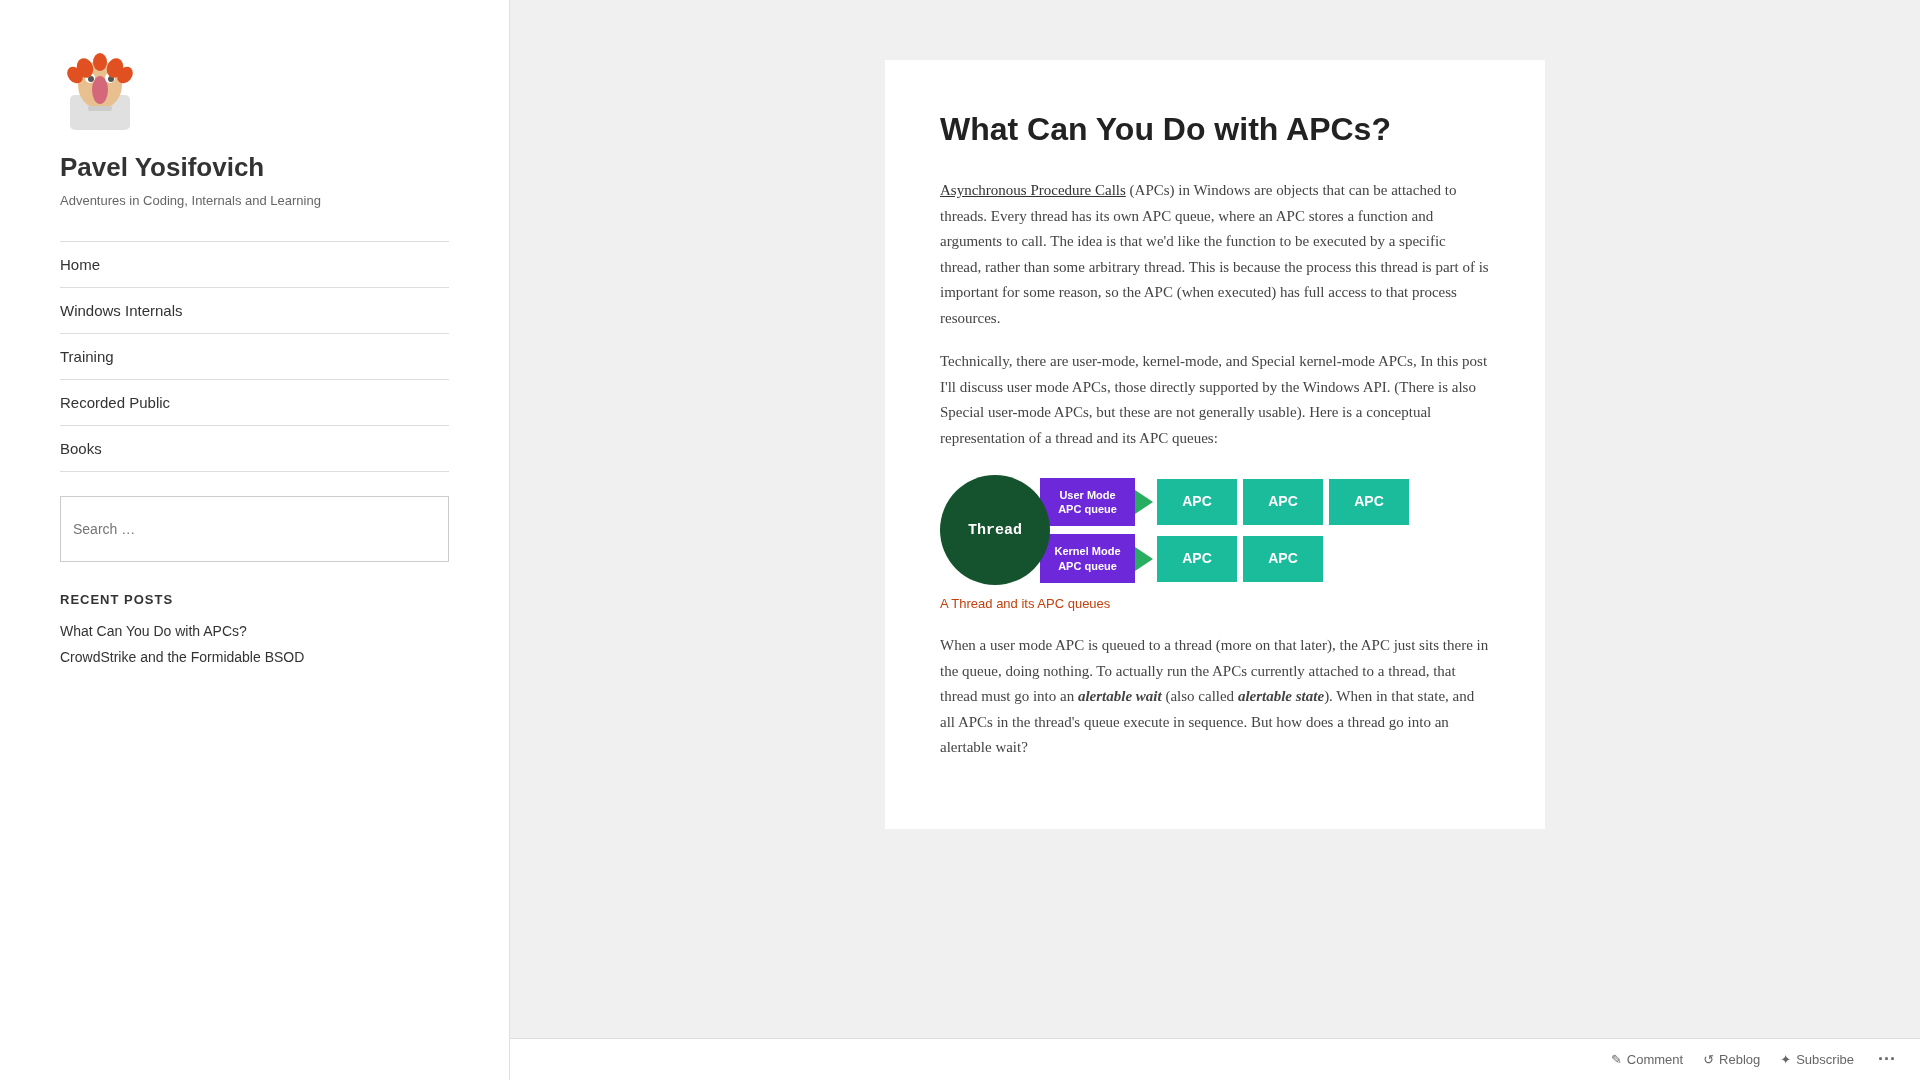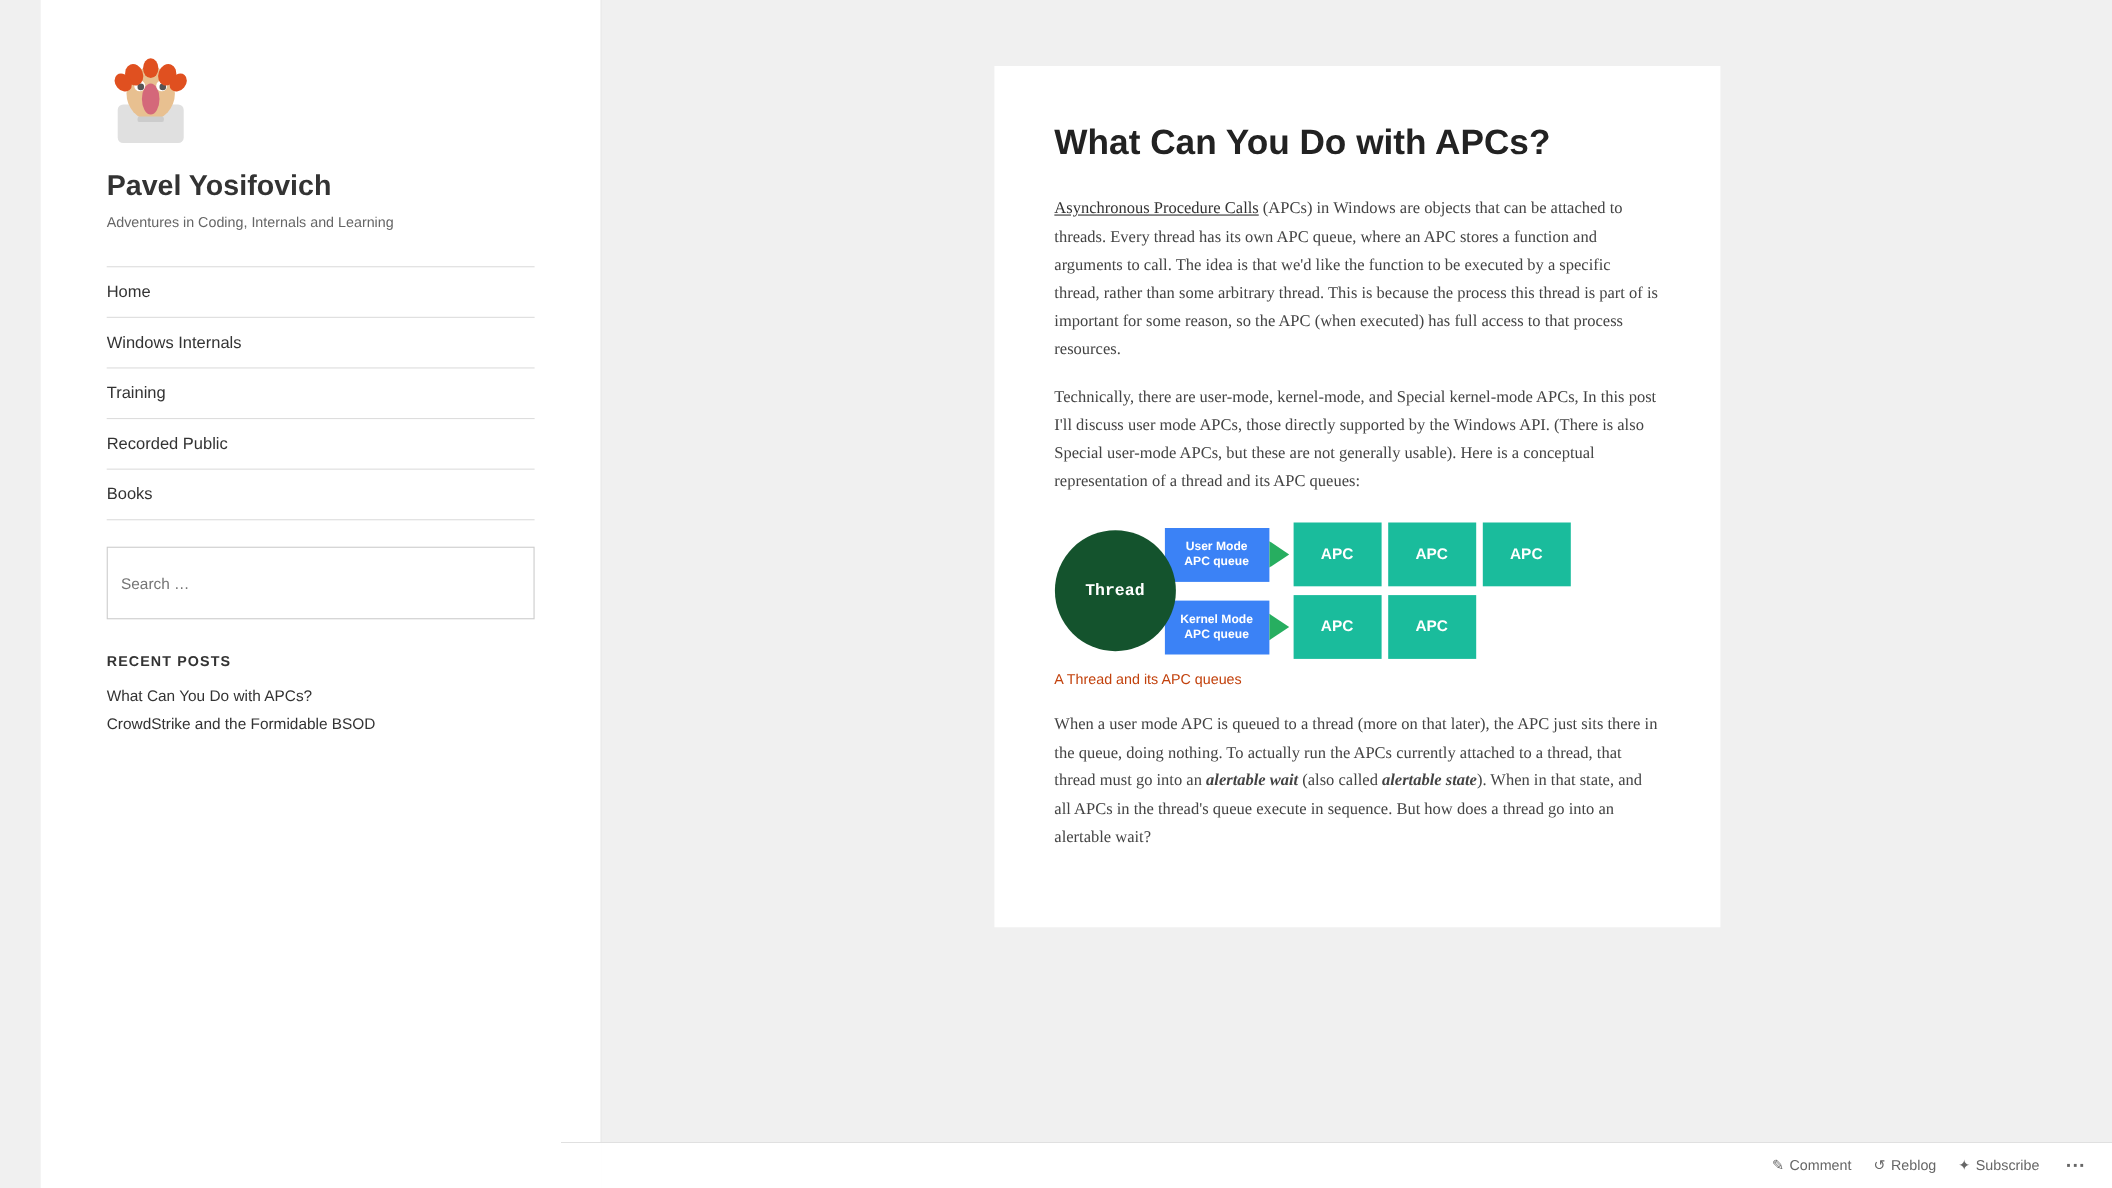--- a/index.html
+++ b/index.html
@@ -7,21 +7,20 @@
 
     
     .sidebar {
       width: 510px;
       min-width: 510px;
       background: #fff;
       padding: 40px 60px 40px 60px;
       border-right: 1px solid #e0e0e0;
       display: flex;
       flex-direction: column;
-      margin-left: 37px;
     }
 
     .avatar-wrap {
       margin-bottom: 18px;
     }
 
     .site-title {
       font-size: 26px;
       font-weight: bold;
       color: #333;
@@ -168,21 +167,21 @@
       z-index: 1;
     }
 
     .queue-row {
       display: flex;
       align-items: center;
       gap: 0;
     }
 
     .queue-label {
-      background: #3b82f6;
+      background: #6d28d9;
       color: #fff;
       font-size: 11px;
       font-weight: bold;
       padding: 10px 12px;
       font-family: Arial, sans-serif;
       text-align: center;
       line-height: 1.3;
       width: 95px;
       min-height: 48px;
       display: flex;
@@ -205,21 +204,21 @@
       margin-left: 4px;
     }
 
     .apc-box {
       background: #1abc9c;
       color: #fff;
       font-size: 14px;
       font-weight: bold;
       font-family: Arial, sans-serif;
       padding: 0 16px;
-      height: 58px;
+      height: 46px;
       display: flex;
       align-items: center;
       justify-content: center;
       min-width: 80px;
     }
 
     .diagram-caption {
       font-size: 13px;
       color: #c2410c;
       font-family: Arial, sans-serif;

